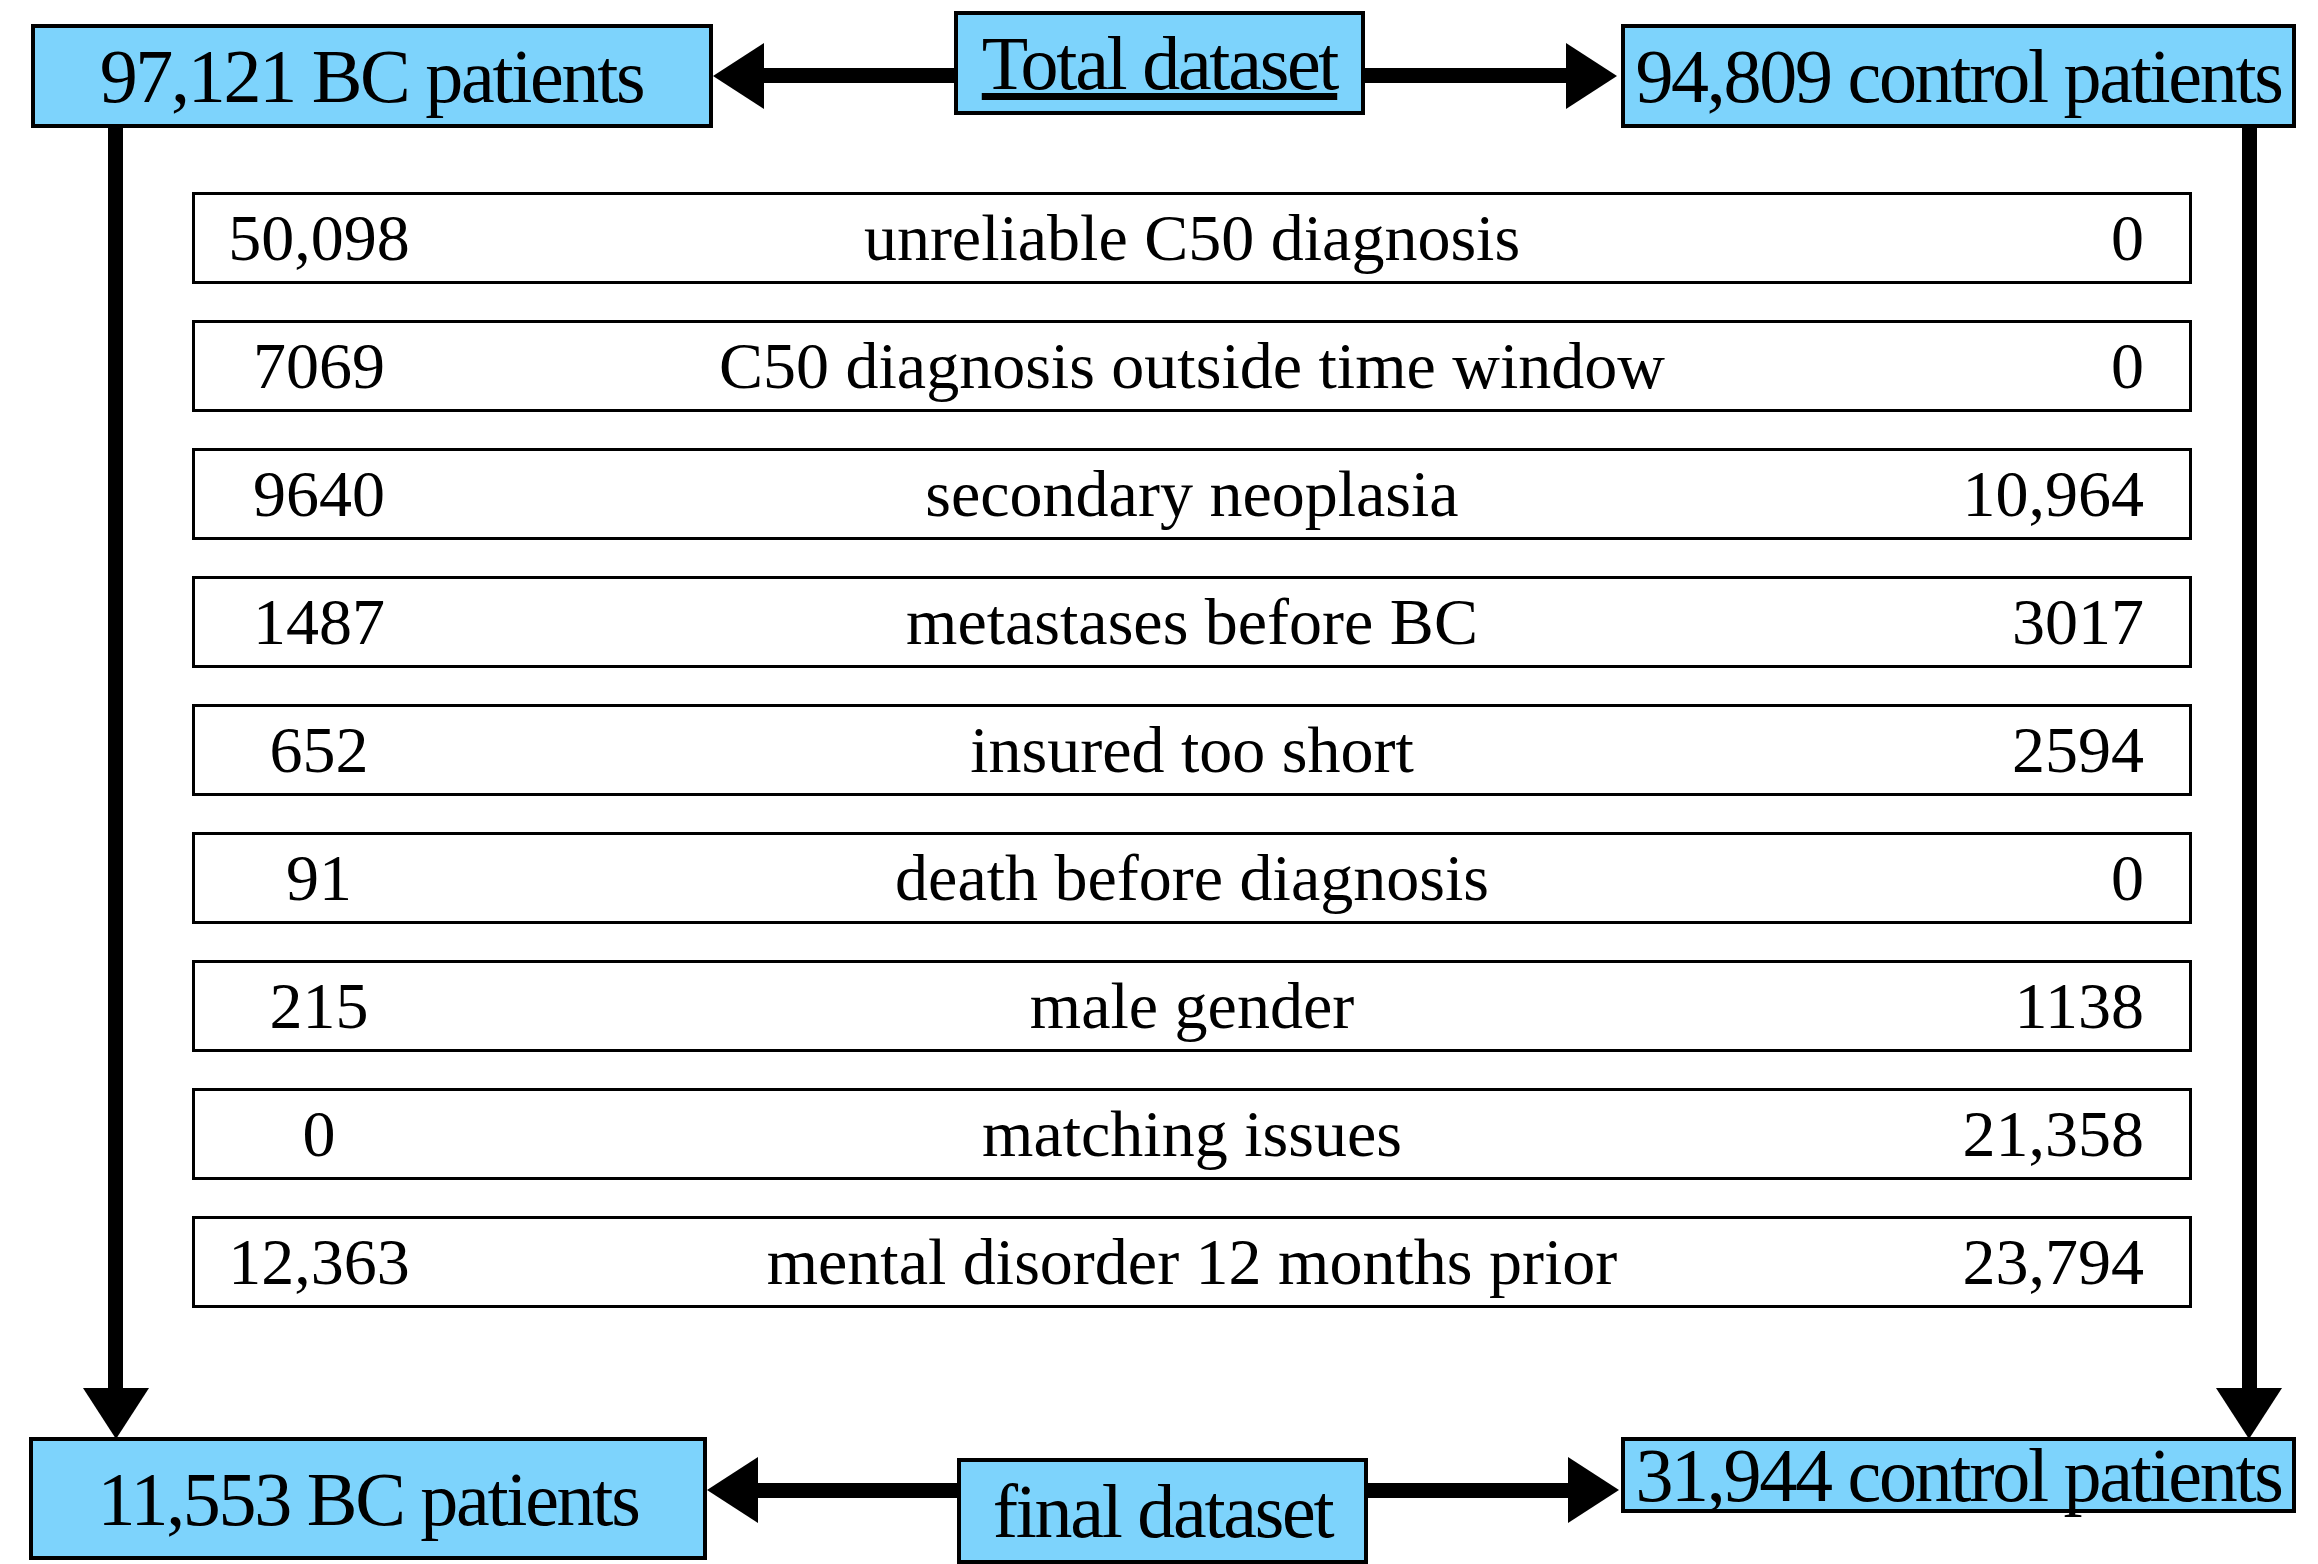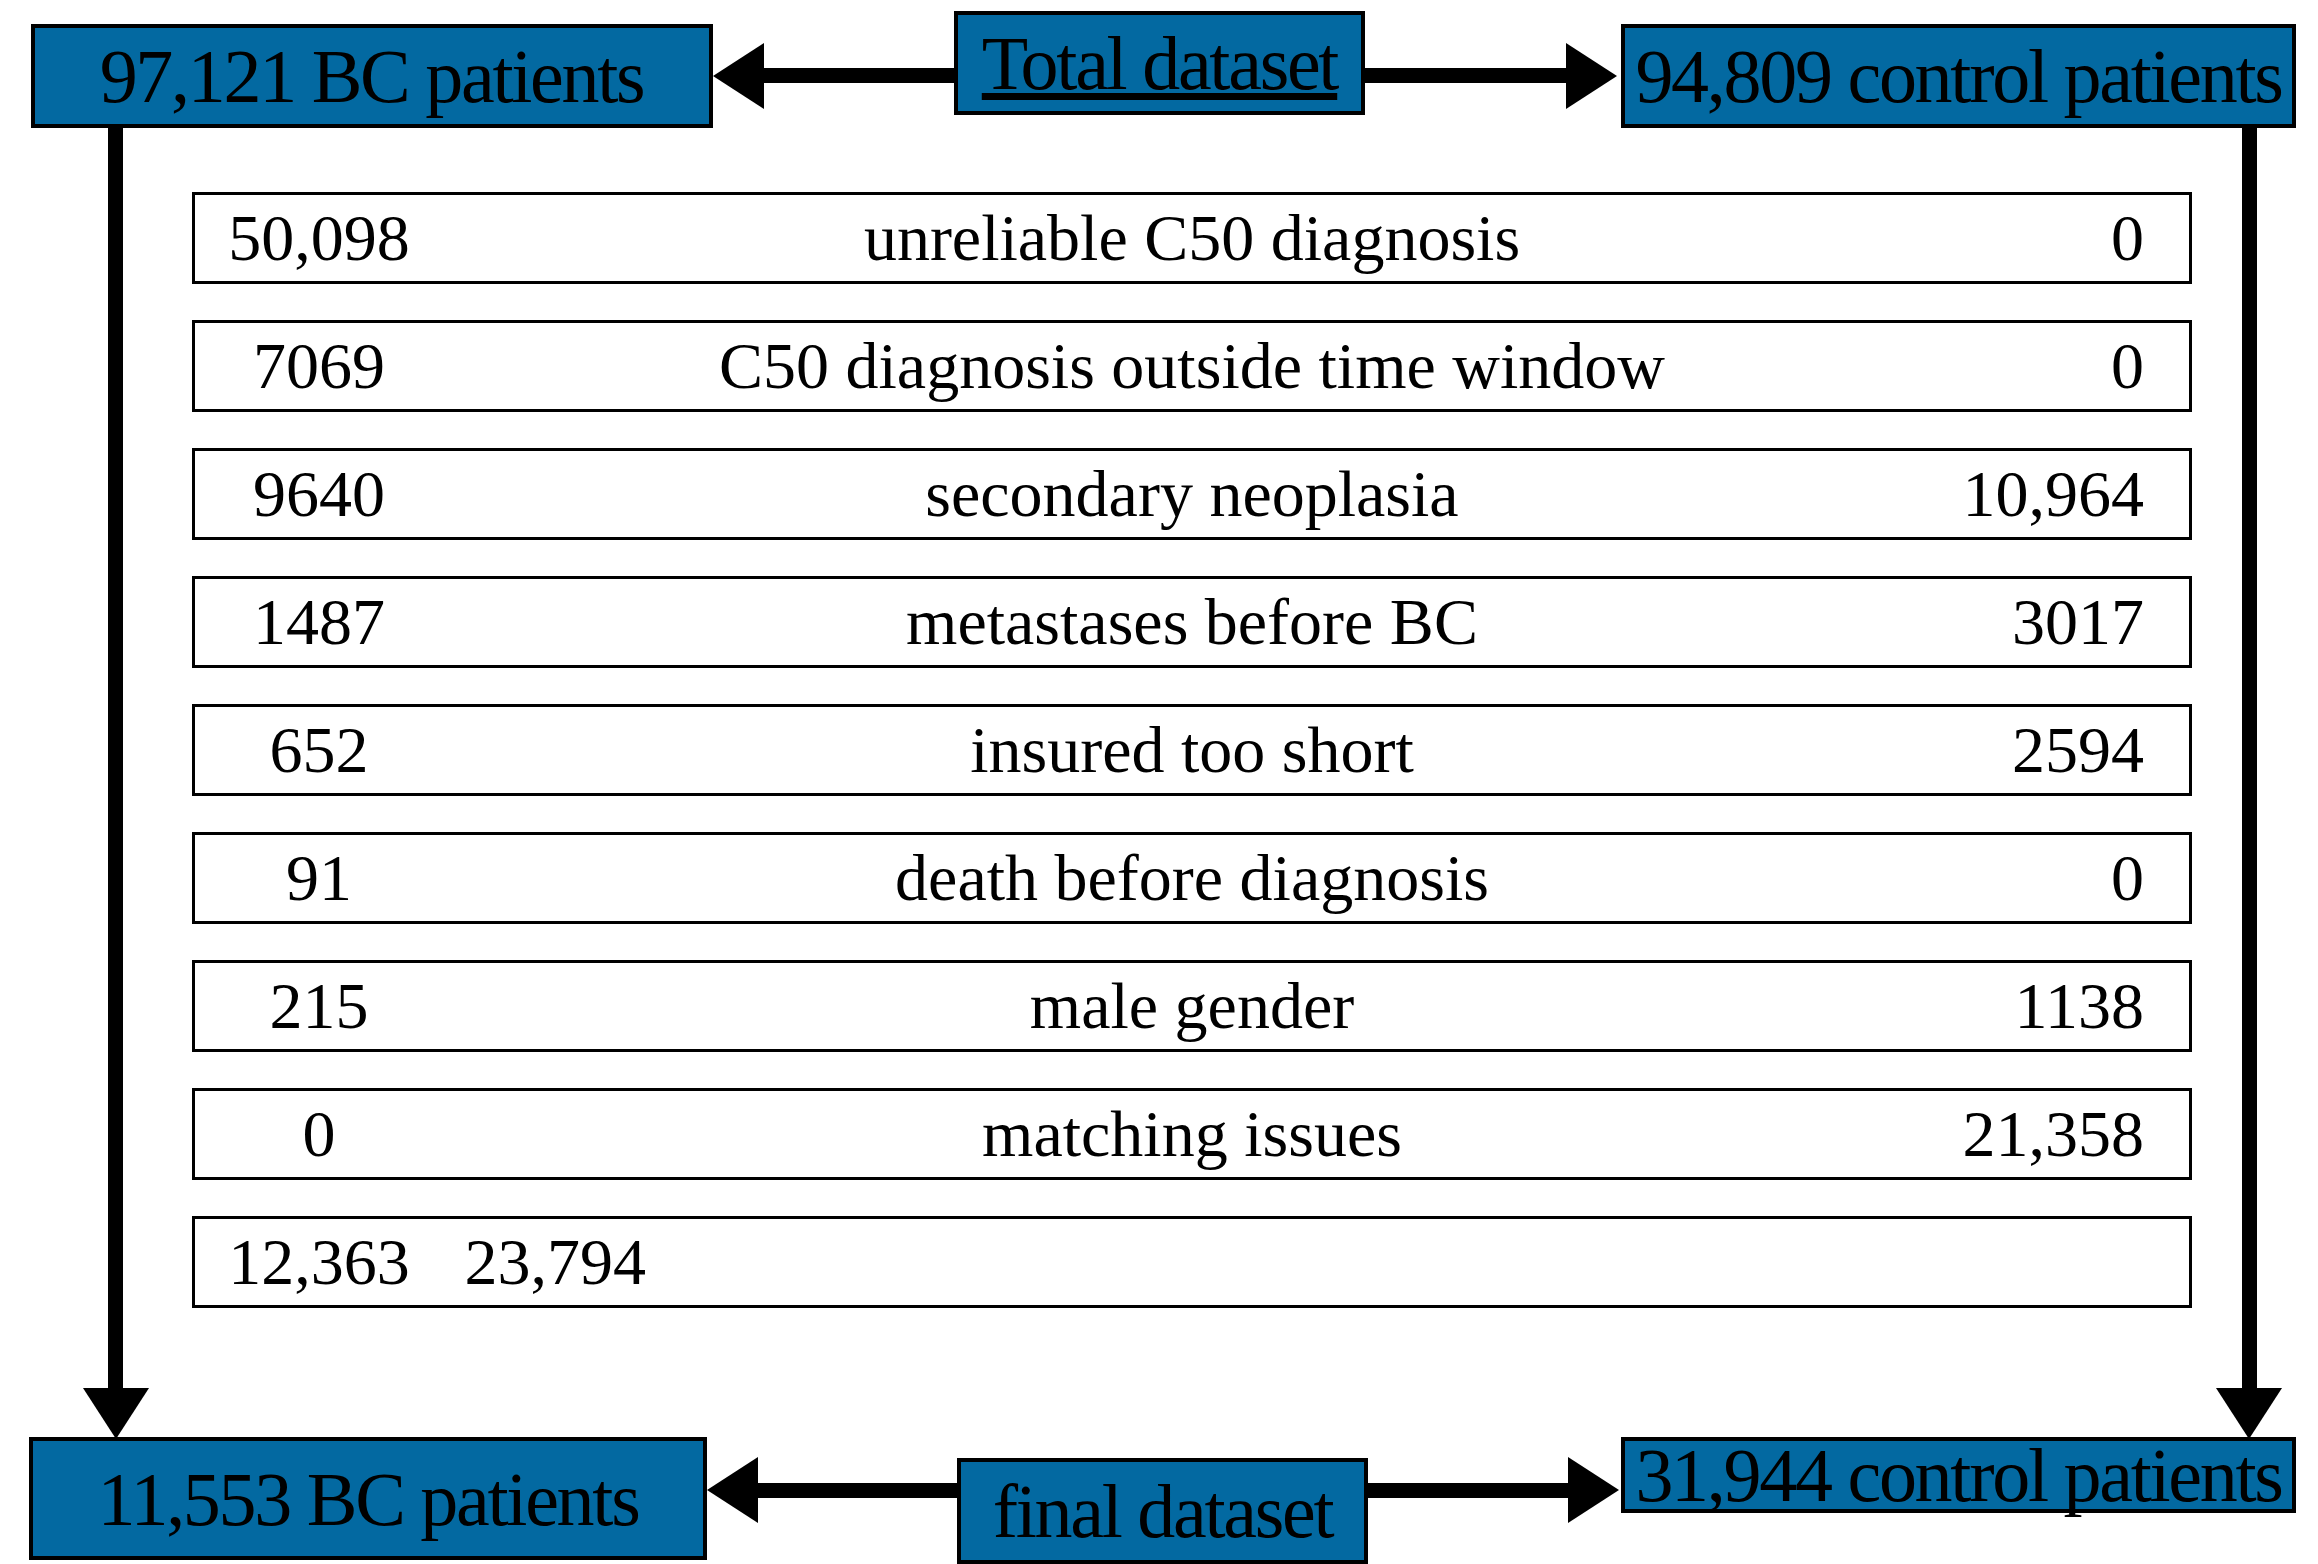--- a/index.html
+++ b/index.html
@@ -3,21 +3,21 @@
 <meta charset="utf-8">
 <style>
   html,body{margin:0;padding:0;background:#ffffff;}
   .canvas{
     position:relative;width:2319px;height:1564px;background:#ffffff;
     font-family:"Liberation Serif","DejaVu Serif",serif;color:#000;
     overflow:hidden;
   }
   
   .box{
-    position:absolute;border:4.1px solid #000;background:#0369a1;box-sizing:border-box;
+    position:absolute;border:4.1px solid #000;background:#7dd3fc;box-sizing:border-box;
     display:flex;align-items:center;justify-content:center;
     font-size:76px;line-height:1;letter-spacing:-0.03em;white-space:nowrap;
   }
   #box-top-bc{left:30.5px;top:24px;width:682px;height:104px;}
   #box-top-dataset{left:954px;top:11px;width:411px;height:104px;text-decoration:underline;}
   #box-top-control{left:1621px;top:24px;width:675px;height:104px;}
   #box-bottom-bc{left:29px;top:1437px;width:678px;height:123px;}
   #box-bottom-dataset{left:957px;top:1437px;width:411px;height:106px;margin-top:21px;}
   #box-bottom-control{left:1621px;top:1437px;width:675px;height:76px;}
 
@@ -105,20 +105,21 @@
       <span class="cell-c">male gender</span>
       <span class="cell-r">1138</span>
     </div>
     <div class="row">
       <span class="cell-l">0</span>
       <span class="cell-c">matching issues</span>
       <span class="cell-r">21,358</span>
     </div>
     <div class="row">
       <span class="cell-l">12,363</span>
+      <span class="cell-c">mental disorder 12 months prior</span>
       <span class="cell-r">23,794</span>
     </div>
   </div>
 
   <div class="box" id="box-bottom-bc">11,553 BC patients</div>
   <div class="box" id="box-bottom-dataset">final dataset</div>
   <div class="box" id="box-bottom-control">31,944 control patients</div>
 
   <div class="shaft" id="arr-bot-left-shaft"></div>
   <div class="tri" id="arr-bot-left-head"></div>

